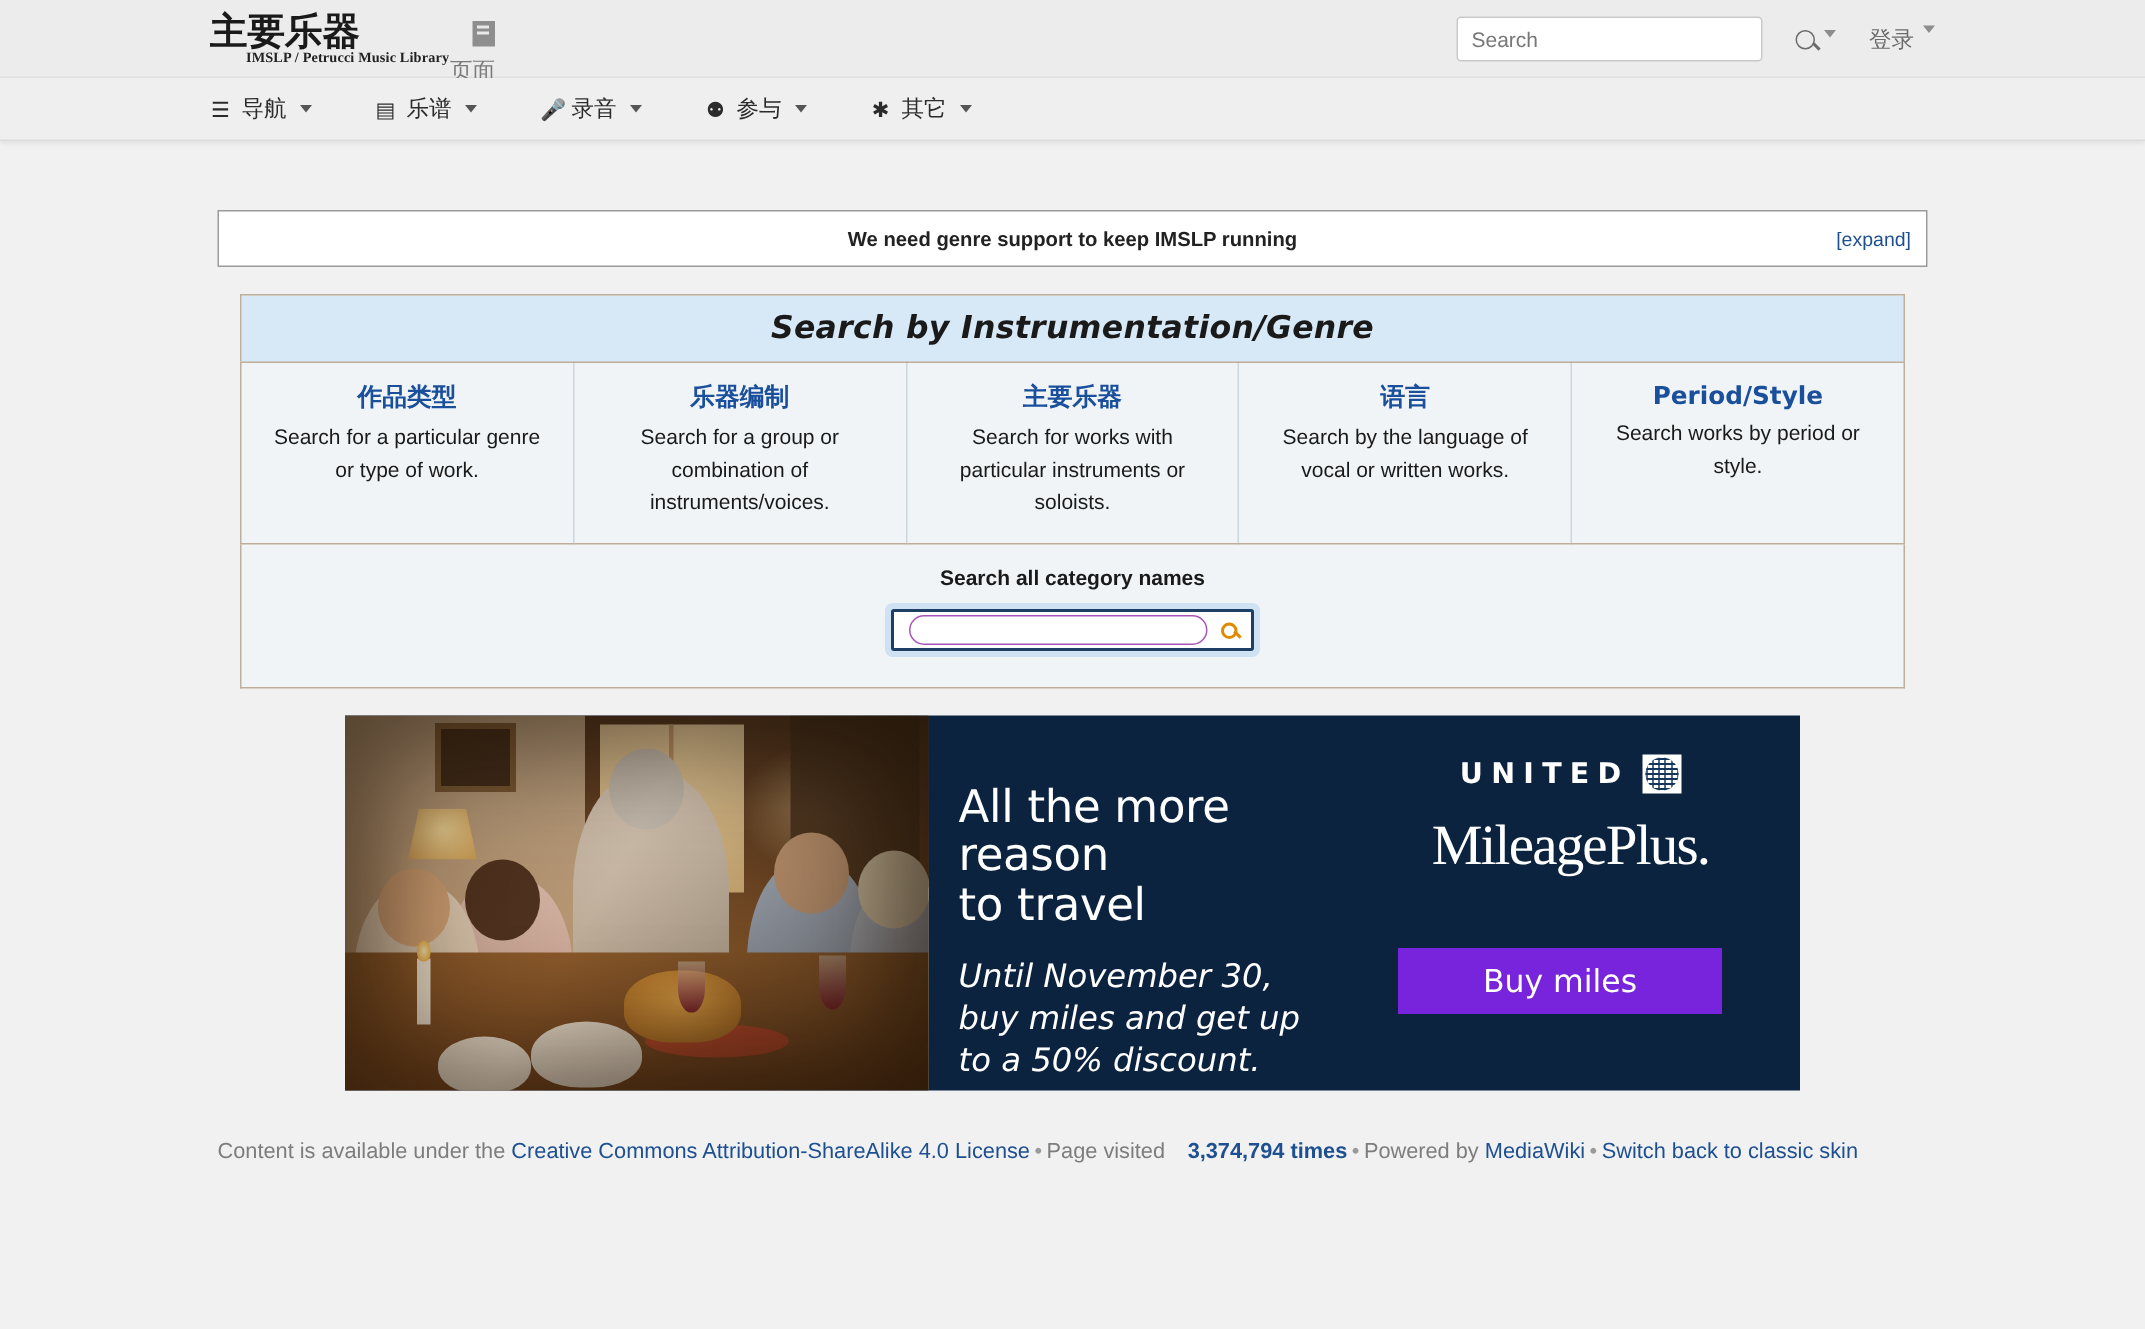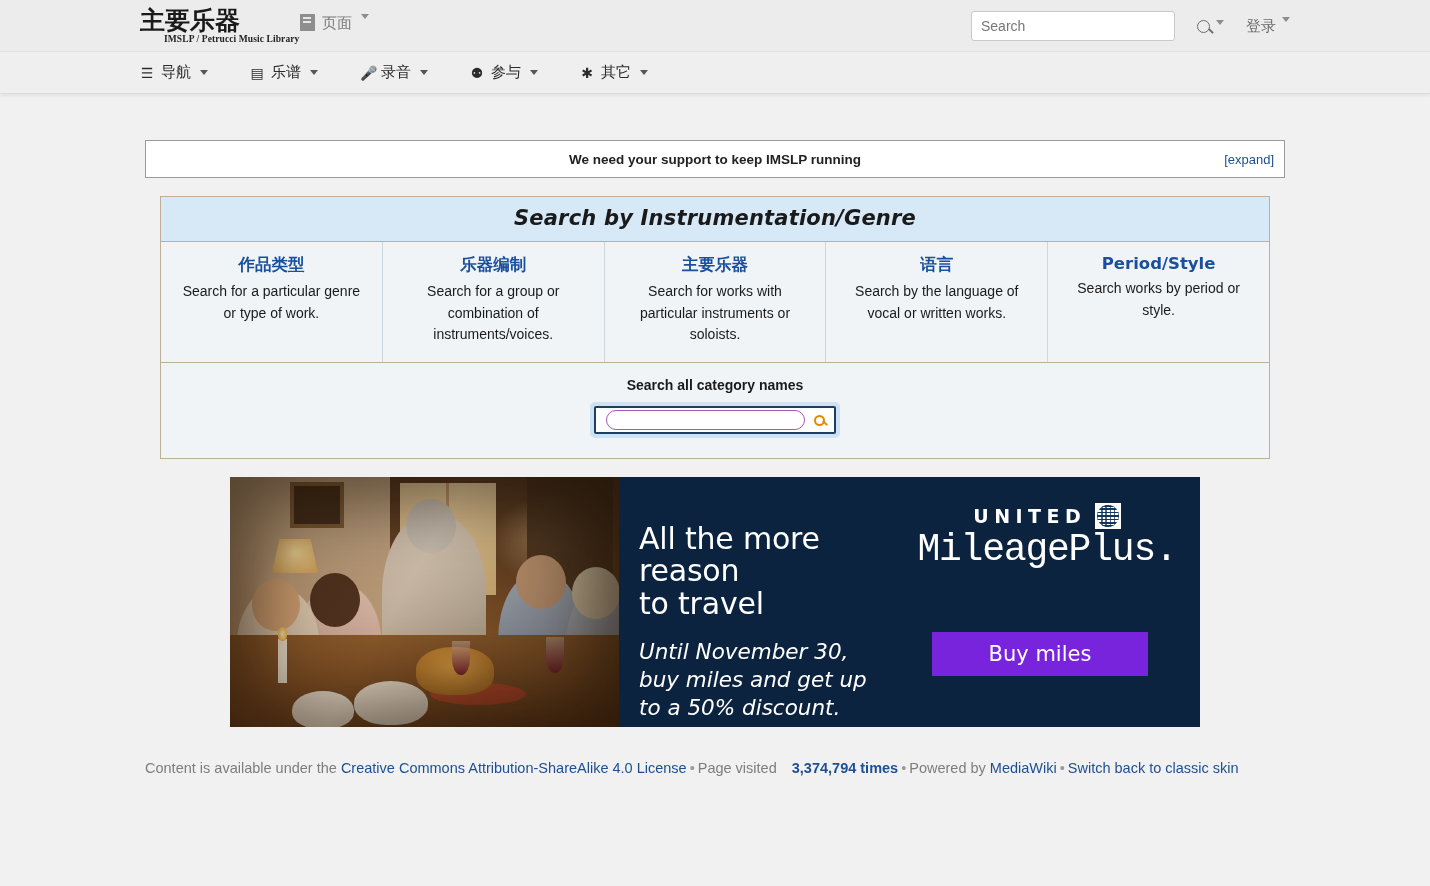--- a/index.html
+++ b/index.html
@@ -39,25 +39,26 @@
     font-weight: 700;
     color: #222;
     margin-top: 2px;
     letter-spacing: 0.1px;
     font-family: "Liberation Serif", serif;
     margin-left: 24px;
   }
   .page-menu {
     position: absolute;
     left: 300px; top: 14px;
-    display: flex; align-items: flex-start;
+    display: flex; align-items: flex-end;
     gap: 7px;
     color: #7a7a7a;
     font-size: 15px;
     cursor: pointer;
+    flex-direction: column;
   }
   .doc-icon {
     width: 15px; height: 17px;
     background: #8e8e8e;
     position: relative;
     display: inline-block;
   }
   .doc-icon::before {
     content: "";
     position: absolute;
@@ -441,24 +442,24 @@
       repeating-linear-gradient(0deg, #15365c 0 1.6px, #fff 1.6px 3.4px);
   }
   .globe::after {
     content:"";
     position:absolute; inset:2px;
     border-radius:50%;
     background:
       repeating-linear-gradient(90deg, rgba(21,54,92,0.75) 0 1.4px, rgba(255,255,255,0) 1.4px 4.2px);
   }
   .mileage-word {
-    font-family: Liberation Mono, monospace;
+    font-family: Liberation Serif, serif;
     font-size: 38px;
     line-height: 1;
-    margin-top: 2px;
+    margin-top: 16px;
     letter-spacing: -1.2px;
     color: #fff;
   }
   .buy-btn {
     position: absolute;
     left: 32px; top: 155px;
     width: 216px; height: 44px;
     background: #7823dc;
     color: #fff;
     border: none;
@@ -535,21 +536,21 @@
   <div class="nav-item">
     <span class="nav-ico">✱</span>
     <span>其它</span>
     <span class="caret"></span>
   </div>
 </div>
 
 <div class="content">
 
   <div class="support-banner">
-    <span>We need your support to keep IMSLP running</span>
+    <span>We need genre support to keep IMSLP running</span>
     <span class="expand-link">[expand]</span>
   </div>
 
 
   <table class="genre-table">
     <tbody>
         <tr class="hdr-row">
       <td colspan="5">Search by Instrumentation/Genre</td>
     </tr>
     <tr>

